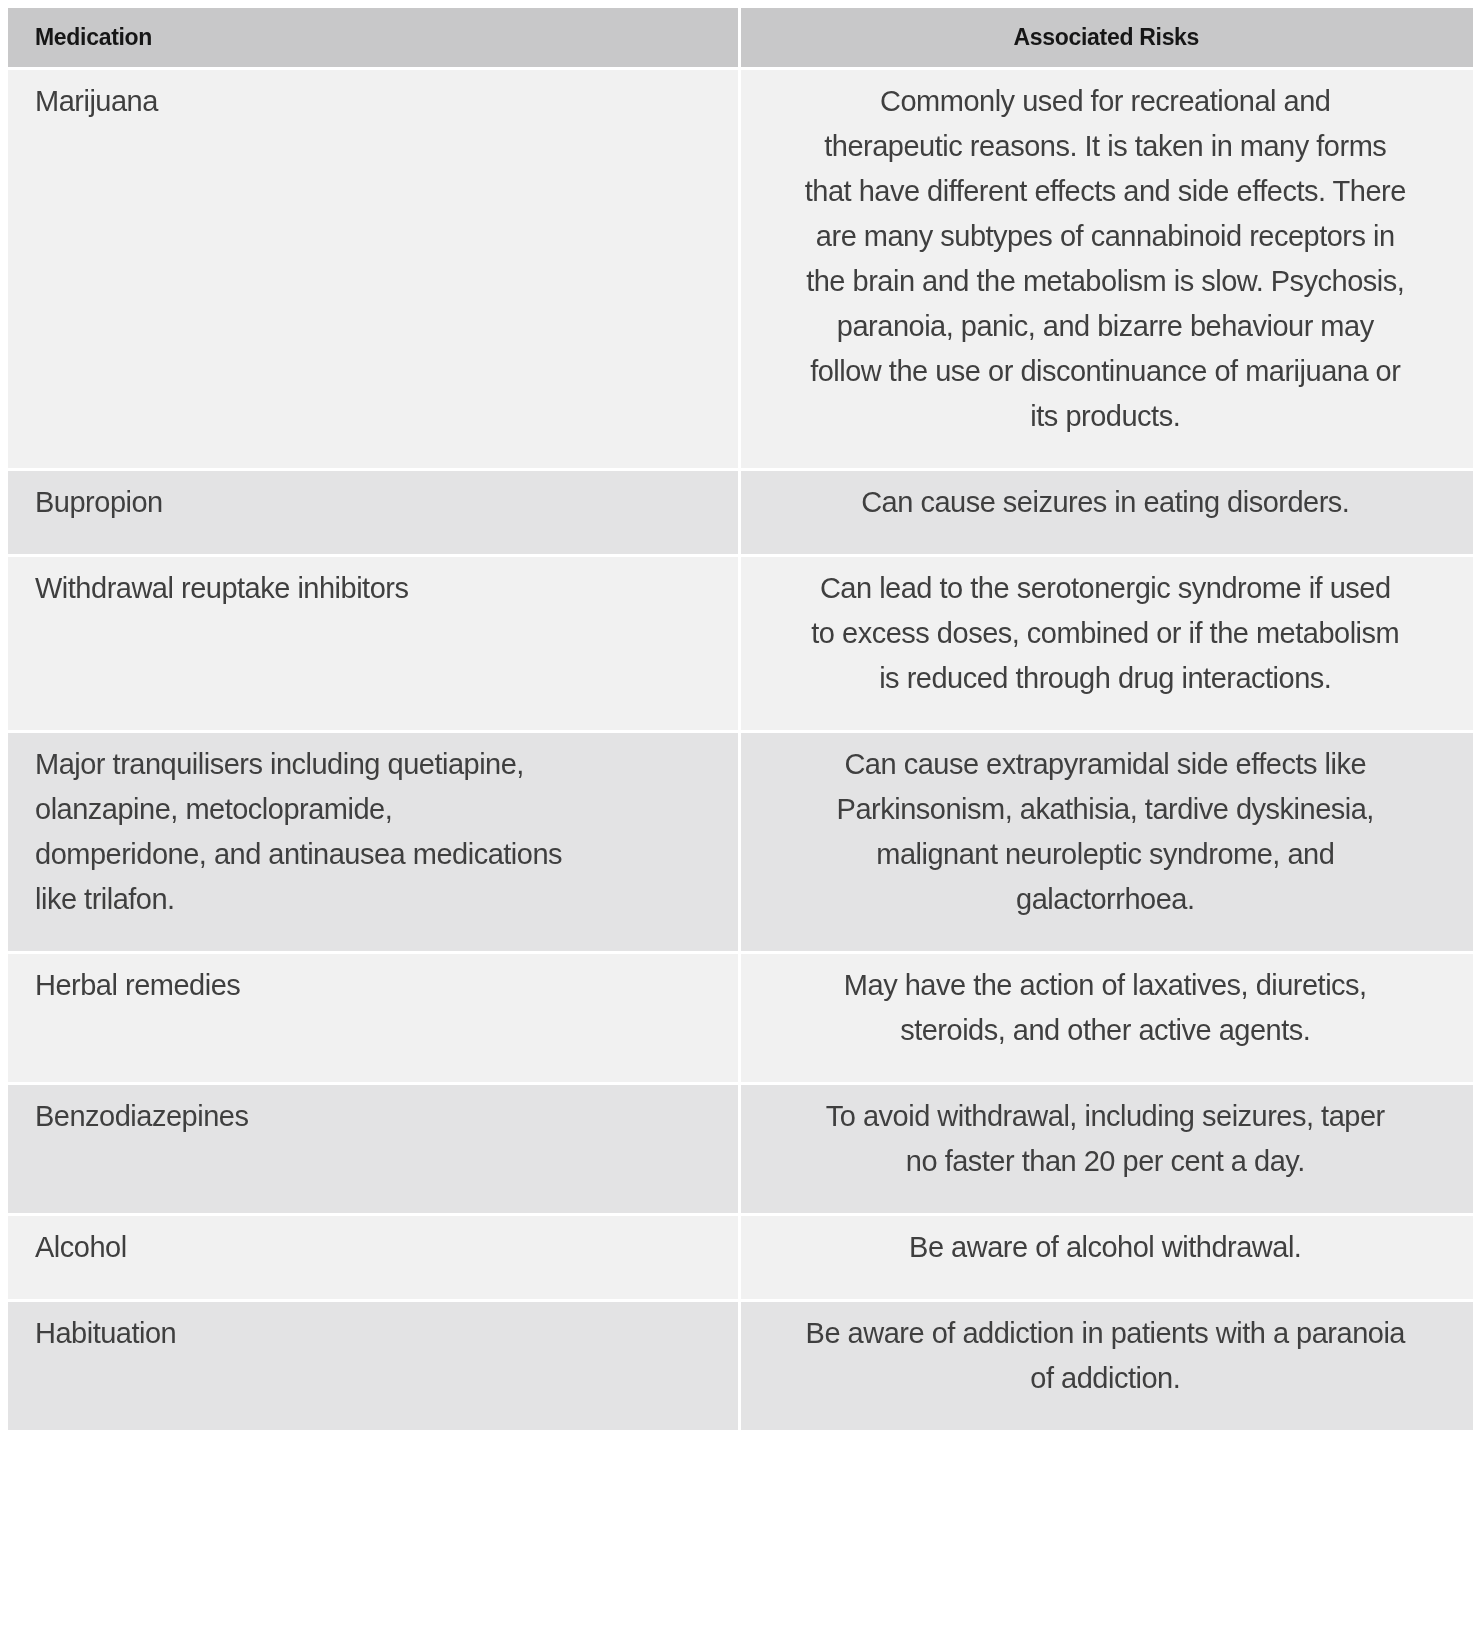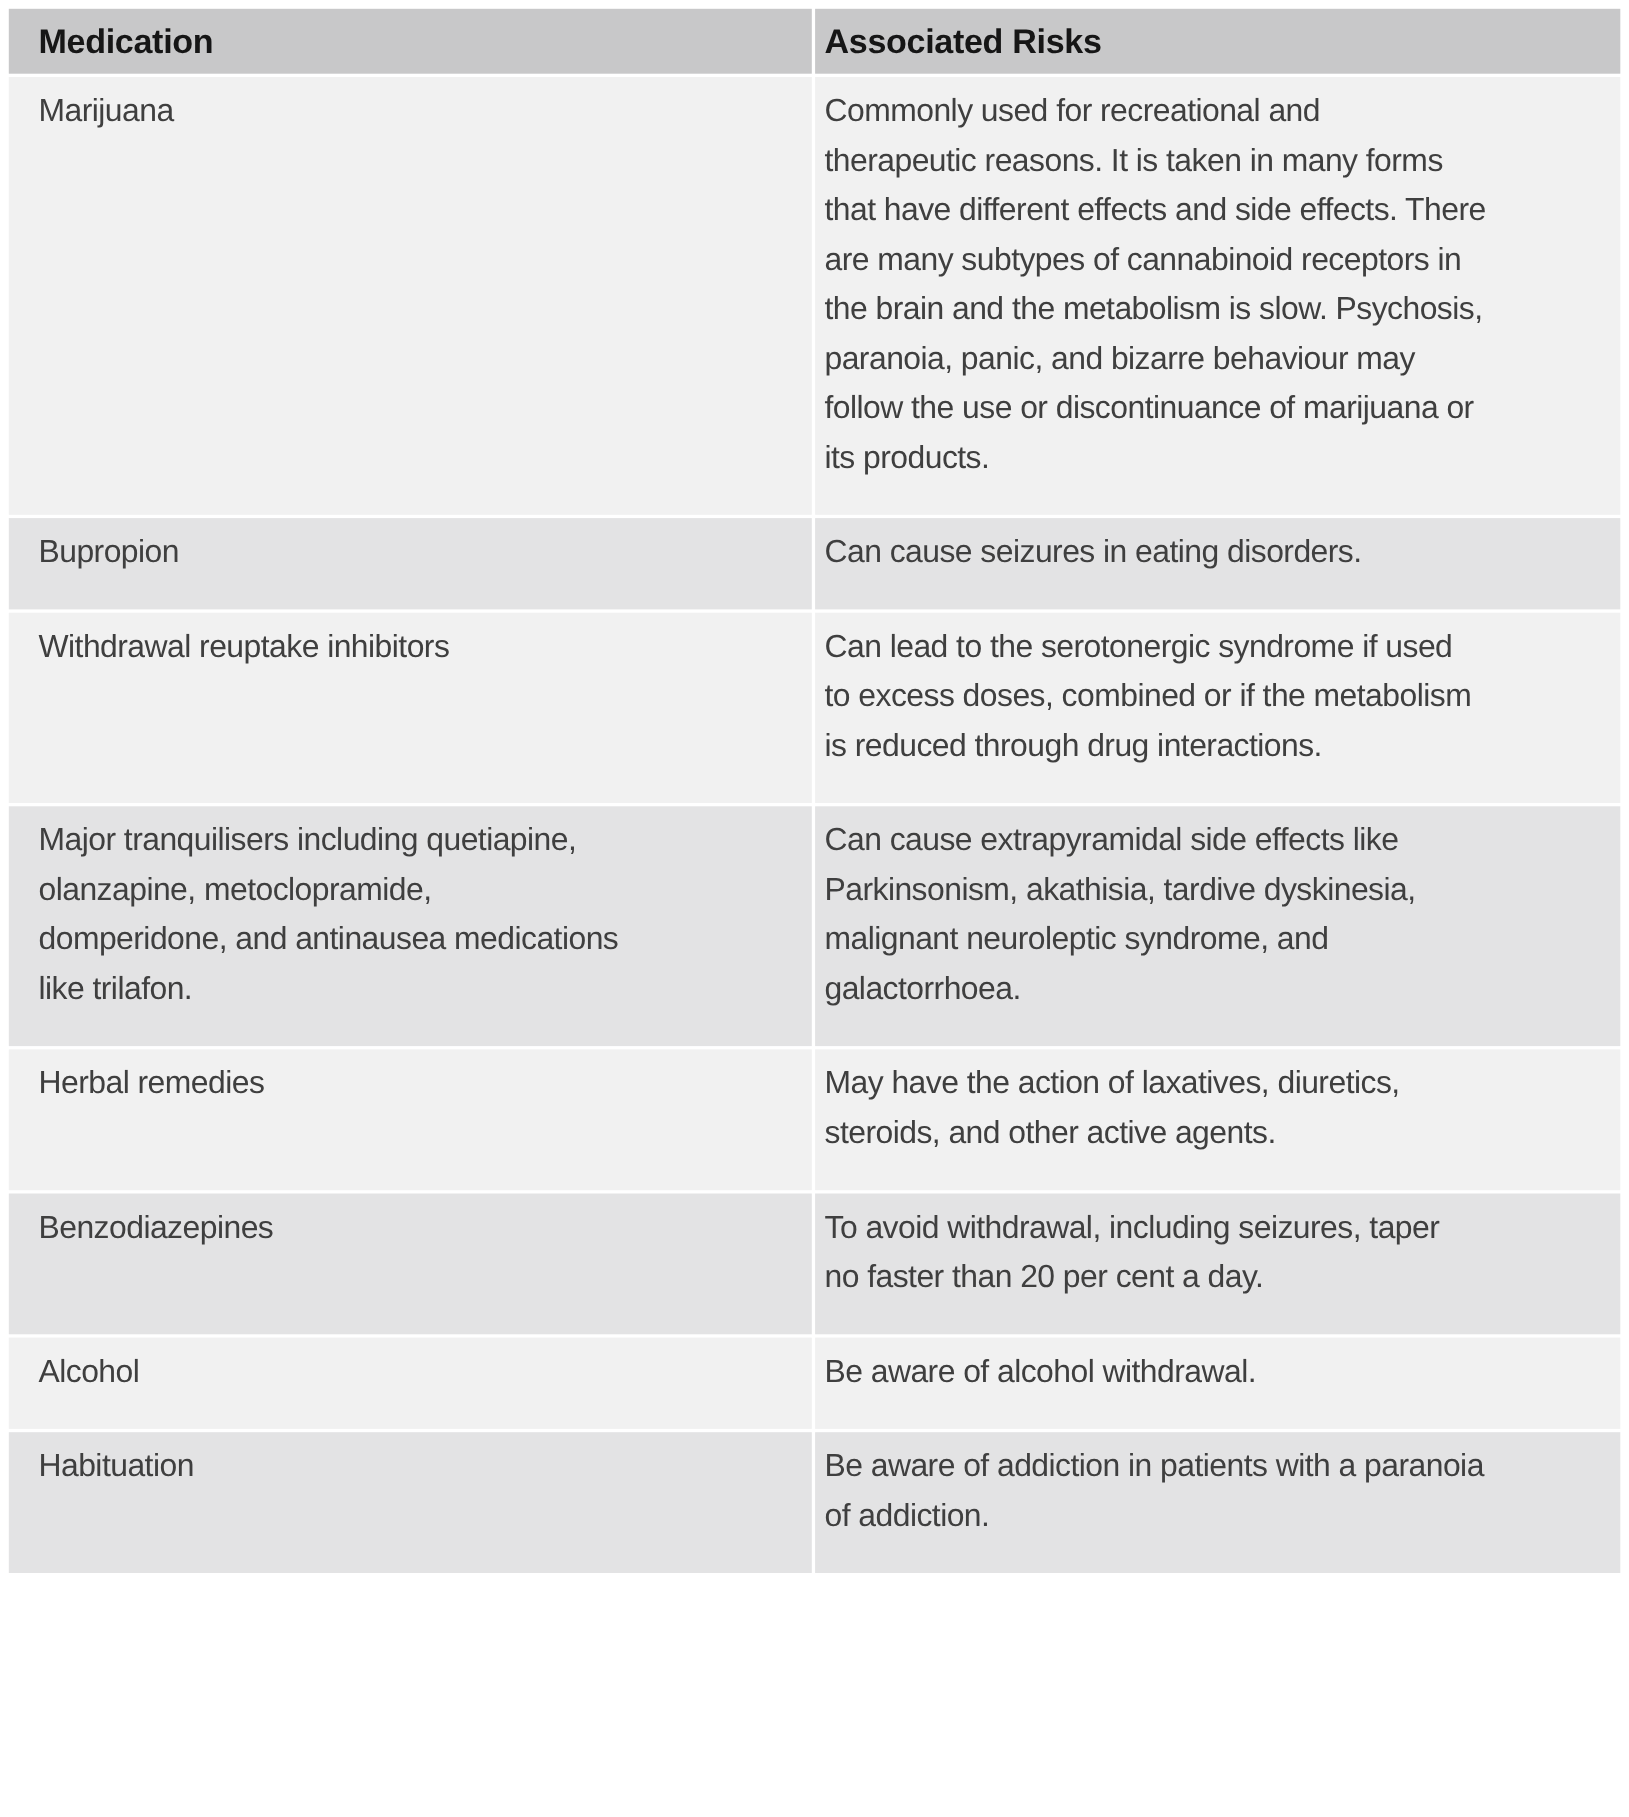--- a/index.html
+++ b/index.html
@@ -18,36 +18,37 @@
     border-spacing: 3px;
     table-layout: fixed;
   }
   th, td {
     vertical-align: top;
     text-align: left;
   }
   th {
     background: #c8c8c9;
     color: #161616;
-    font-size: 31px;
+    font-size: 23px;
     font-weight: bold;
     letter-spacing: -0.3px;
     padding: 11px 10px 11px 27px;
     line-height: 37px;
   }
   td {
     color: #3f3f3f;
     font-size: 29px;
     line-height: 45px;
     letter-spacing: -0.5px;
     white-space: pre-line;
     padding: 9px 12px 29px 27px;
   }
   th.risk-col, td.risk-cell {
     padding-left: 9px;
+    text-align: center;
   }
   tbody tr:nth-child(odd) td { background: #f1f1f1; }
   tbody tr:nth-child(even) td { background: #e3e3e4; }
 </style>
 </head>
 <body>
 
 <table class="med-table">
   <colgroup>
     <col style="width:49.9%">

